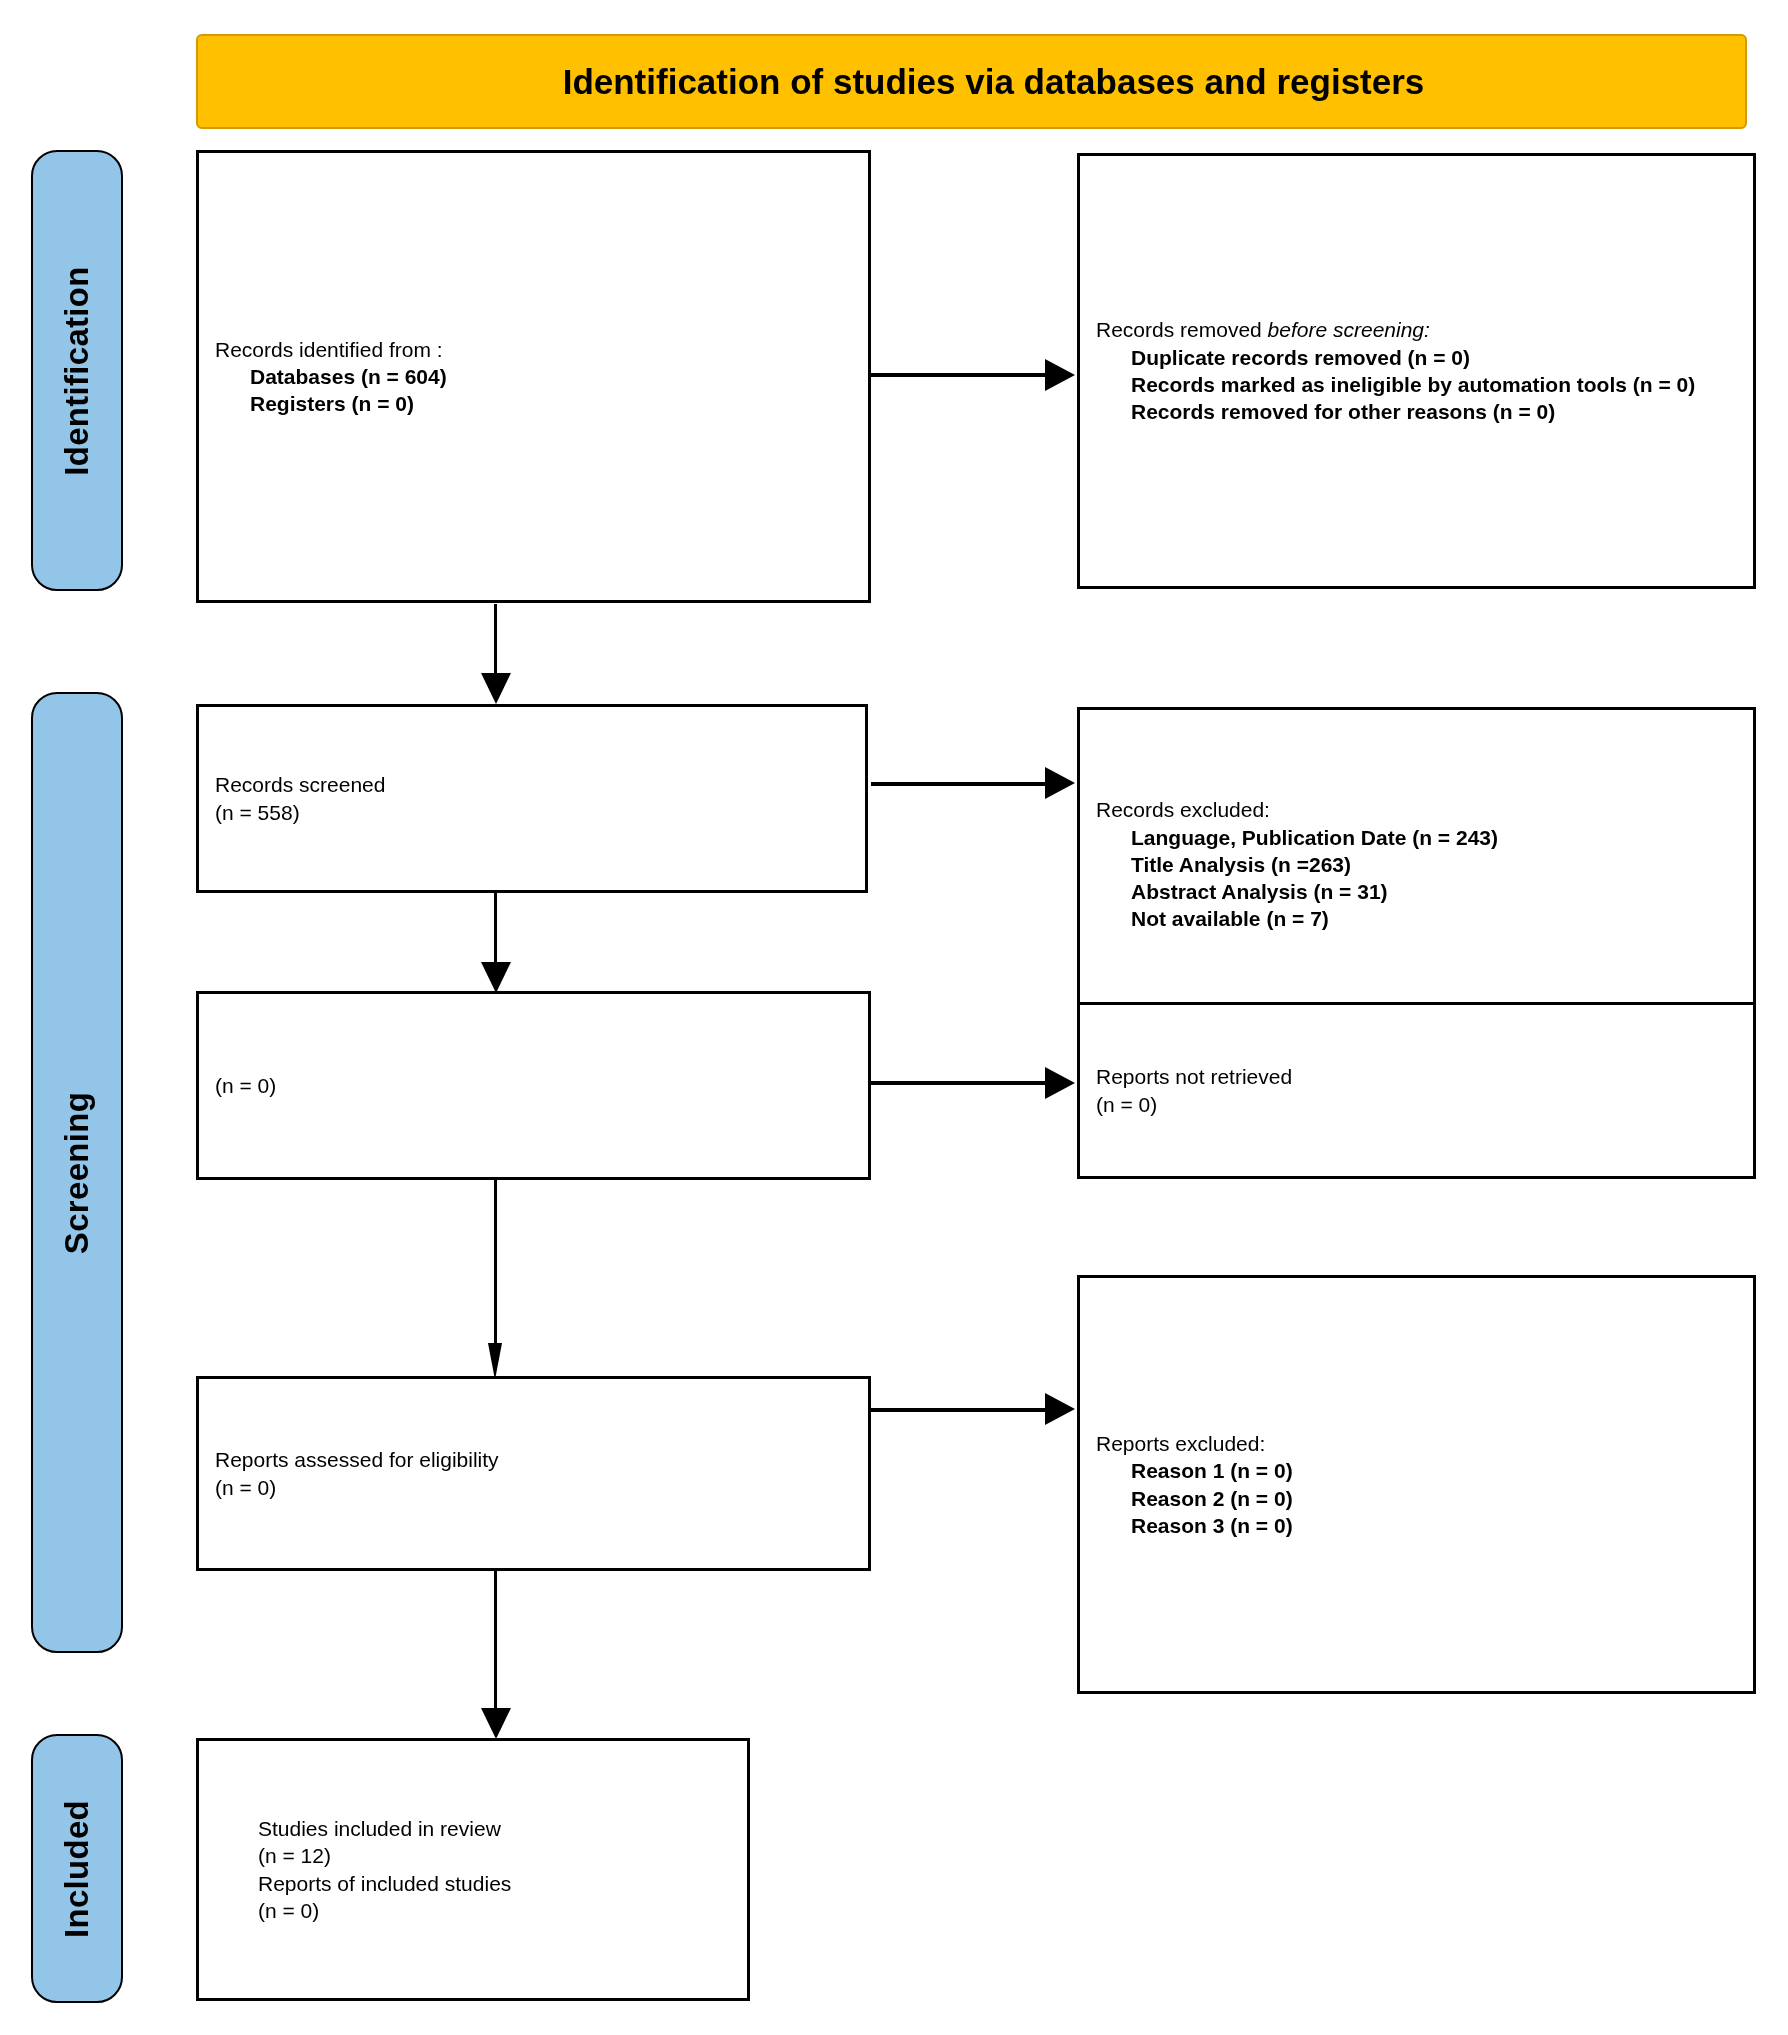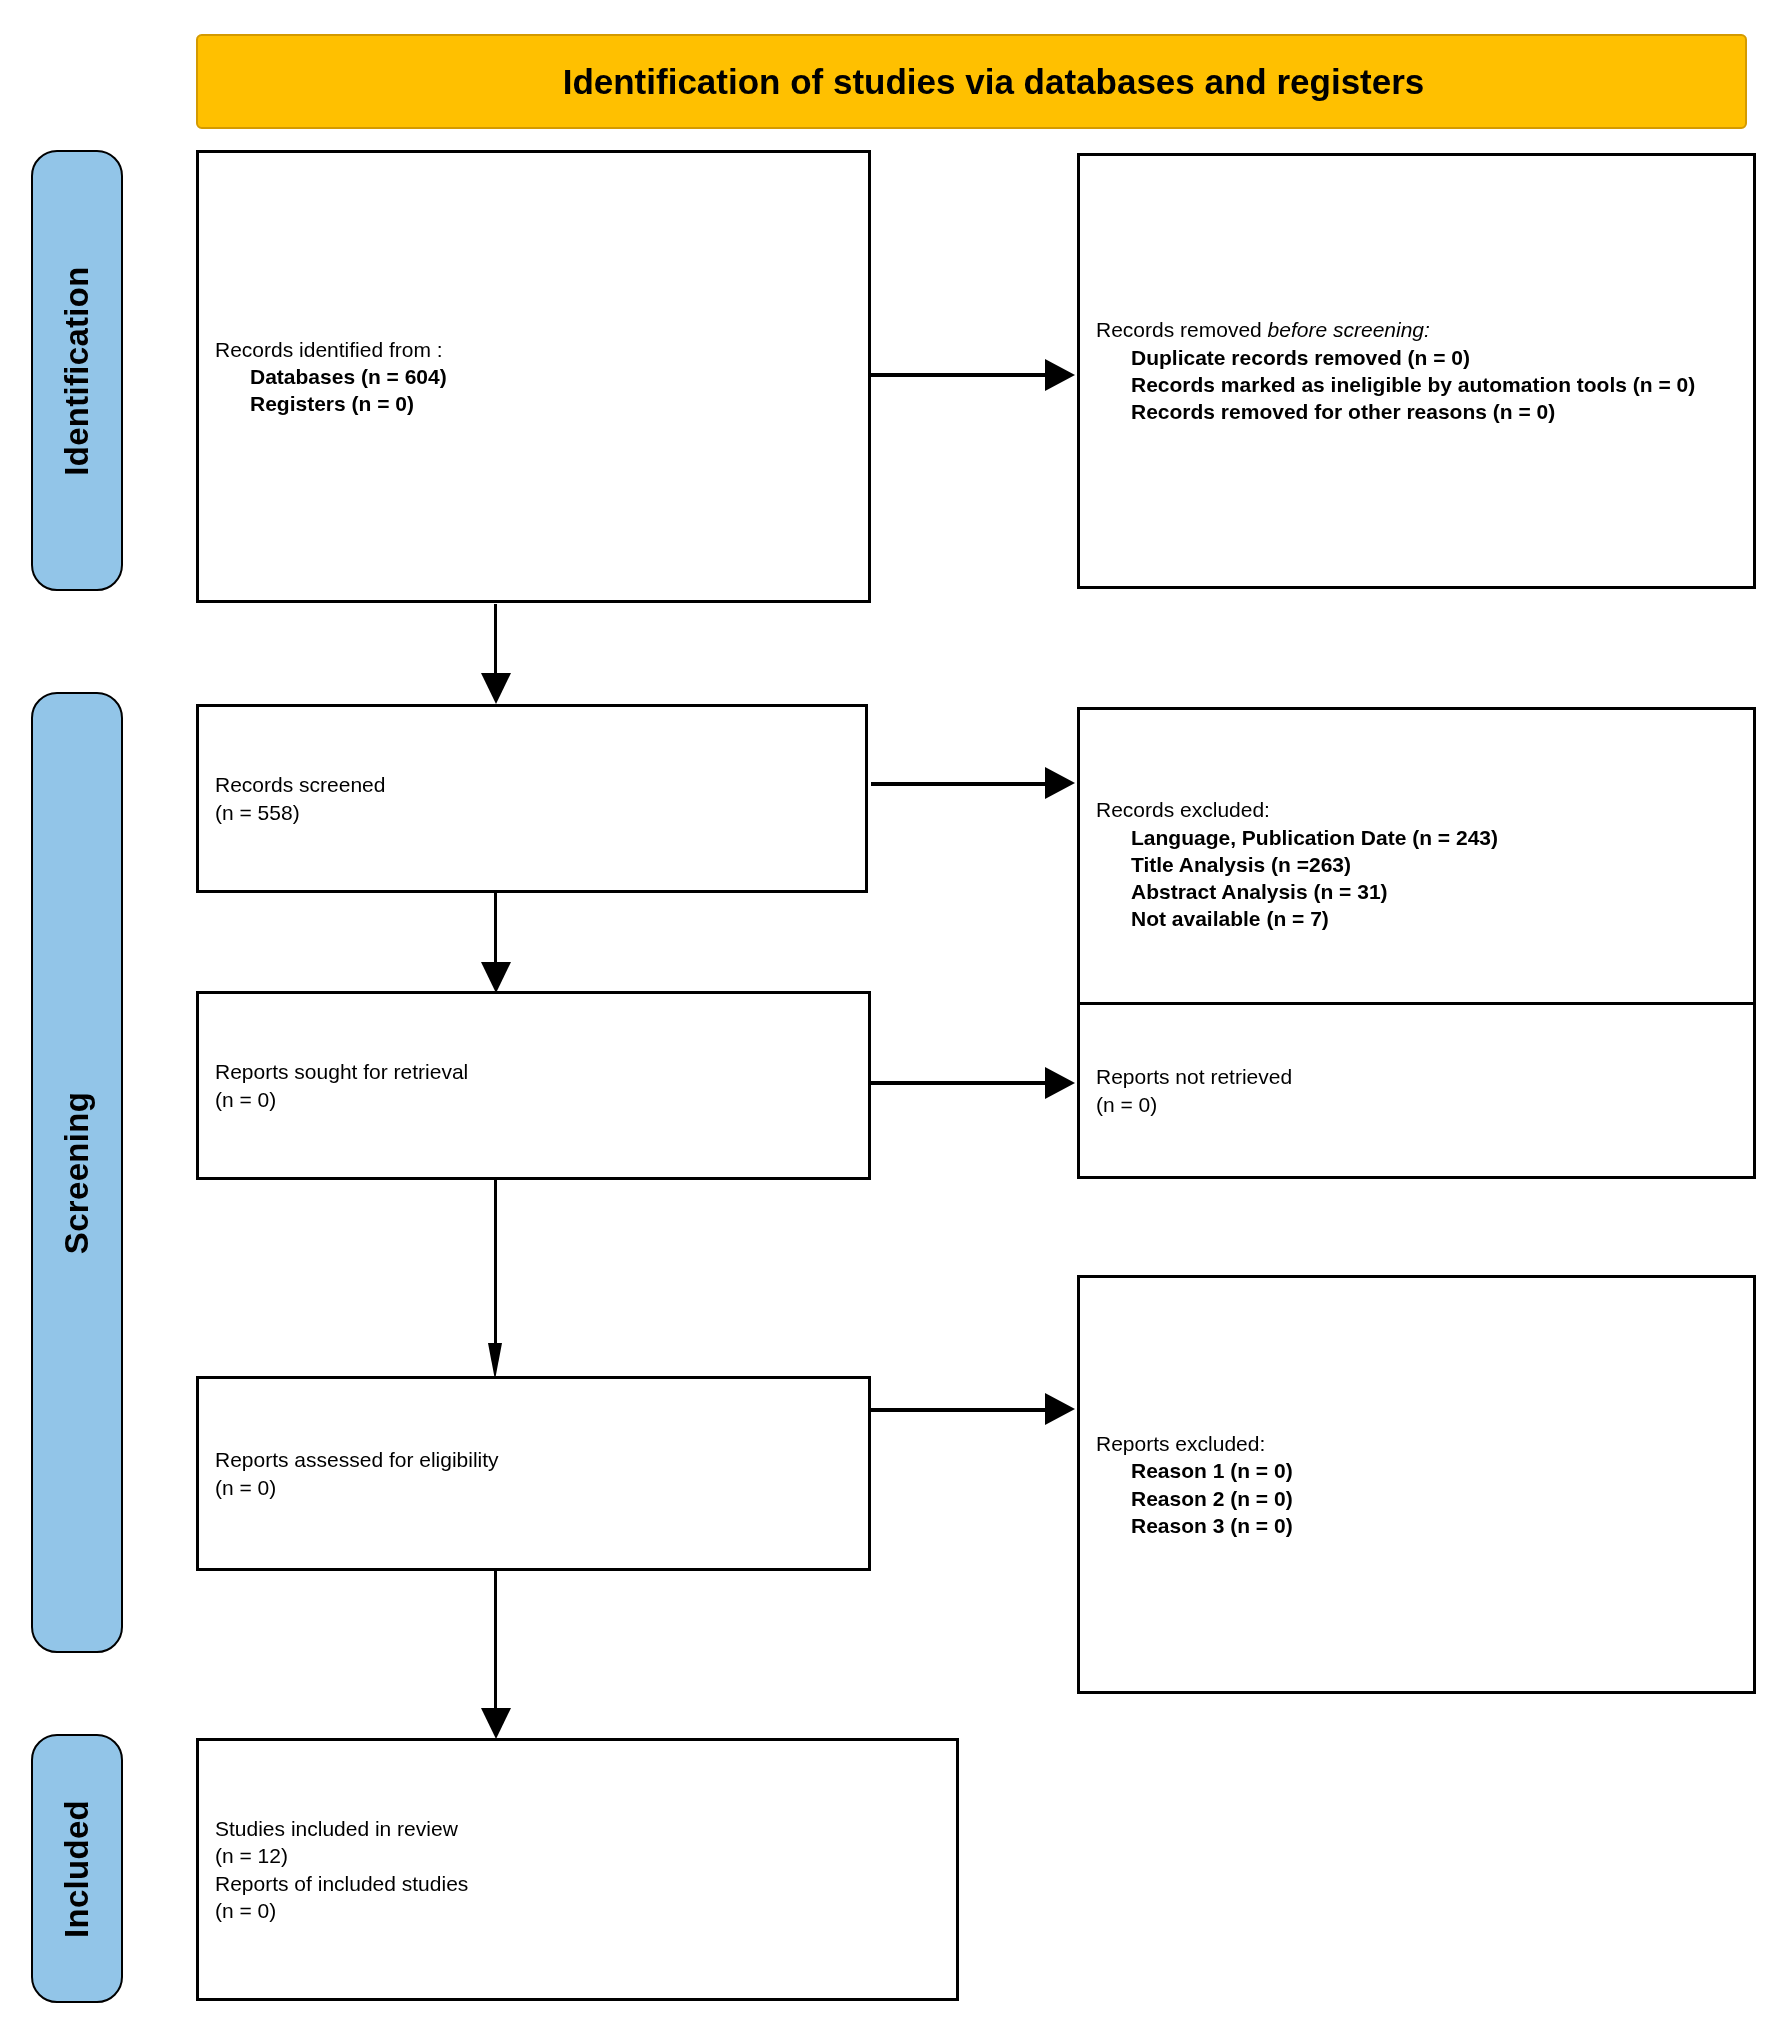--- a/index.html
+++ b/index.html
@@ -149,21 +149,20 @@
   </div>
 
   <div class="hline" style="left:871px; top:782px; width:180px;"></div>
   <div class="arrow-right" style="left:1045px; top:767px;"></div>
 
   <div class="vline" style="left:494px; top:893px; height:74px;"></div>
   <div class="arrow-down" style="left:481px; top:962px;"></div>
 
   <div class="pbox" style="left:196px; top:991px; width:675px; height:189px;">
     <div class="body">
-      <div class="ln">Reports sought for retrieval</div>
       <div class="ln">(n = 0)</div>
     </div>
   </div>
 
   <div class="pbox" style="left:1077px; top:1002px; width:679px; height:177px;">
     <div class="body">
       <div class="ln">Reports not retrieved</div>
       <div class="ln">(n = 0)</div>
     </div>
   </div>
@@ -189,21 +188,21 @@
       <div class="ln ind">Reason 3 (n = 0)</div>
     </div>
   </div>
 
   <div class="hline" style="left:871px; top:1408px; width:180px;"></div>
   <div class="arrow-right" style="left:1045px; top:1393px;"></div>
 
   <div class="vline" style="left:494px; top:1571px; height:140px;"></div>
   <div class="arrow-down" style="left:481px; top:1708px;"></div>
 
-  <div class="pbox" style="left:196px; top:1738px; width:763px; height:263px;">
+  <div class="pbox" style="left:196px; top:1738px; width:554px; height:263px;padding-left:43px;">
     <div class="body">
       <div class="ln">Studies included in review</div>
       <div class="ln">(n = 12)</div>
       <div class="ln">Reports of included studies</div>
       <div class="ln">(n = 0)</div>
     </div>
   </div>
 
 </div>
 

